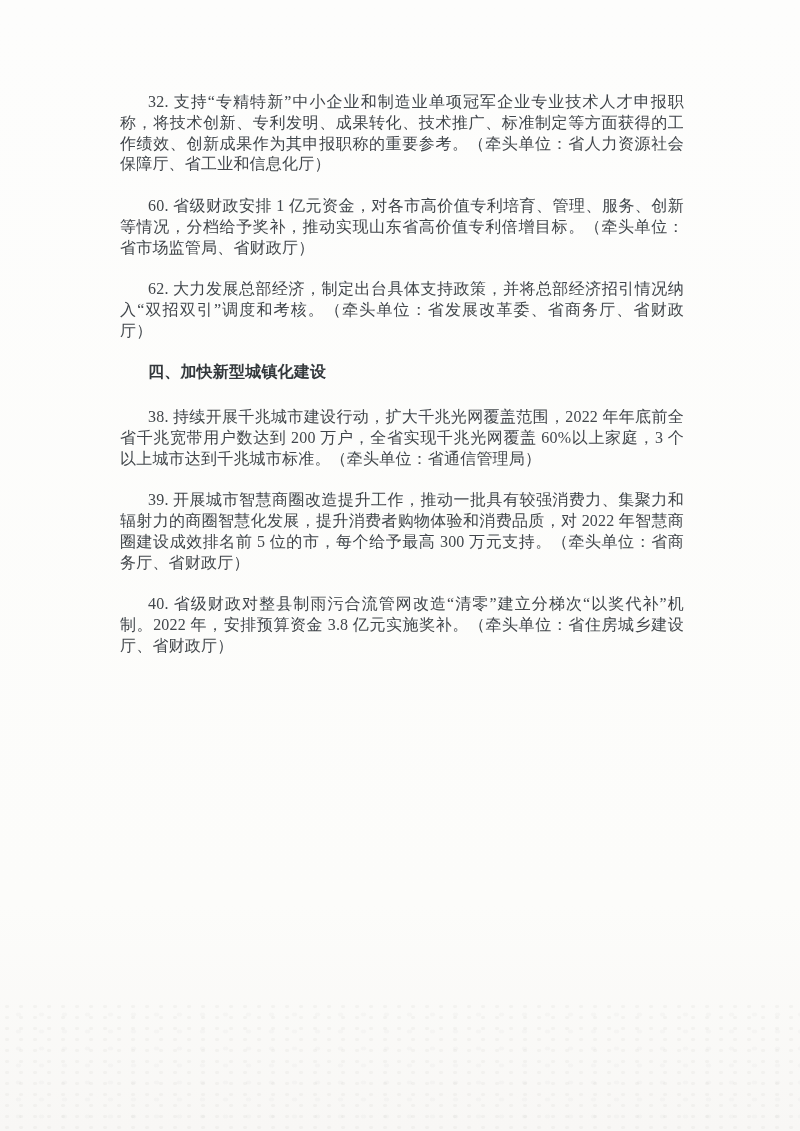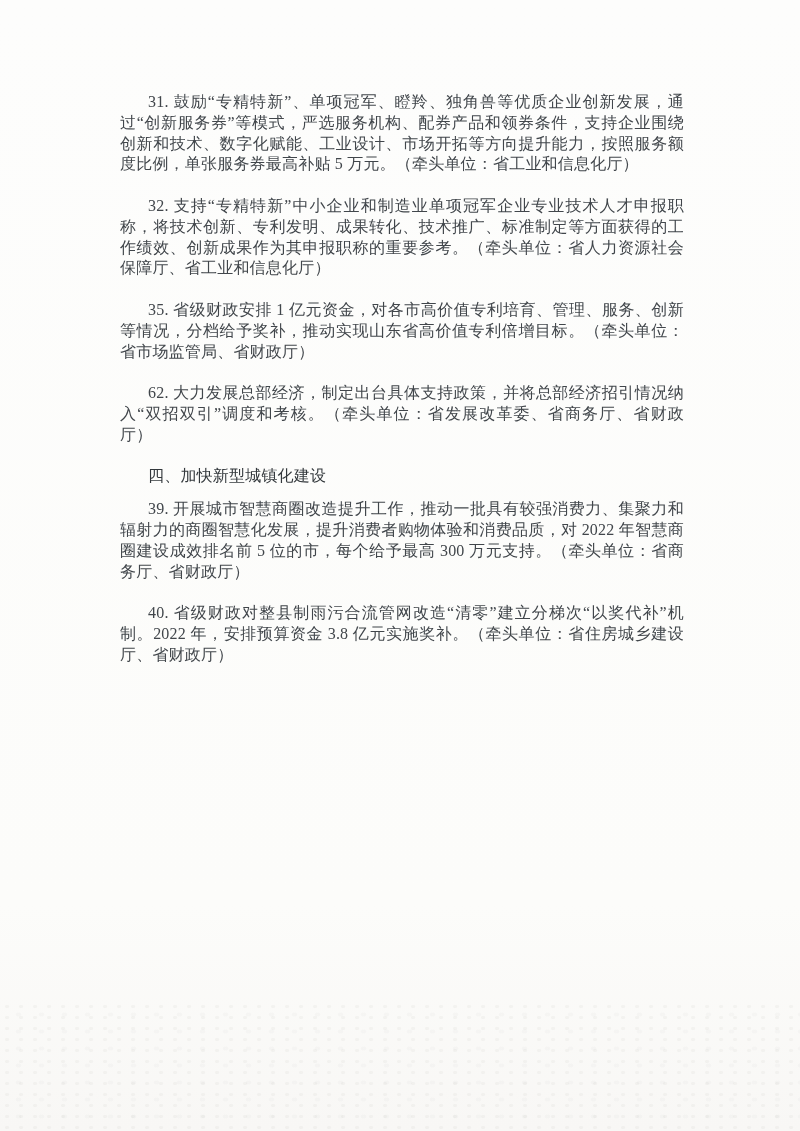--- a/index.html
+++ b/index.html
@@ -43,32 +43,32 @@
     font-size: 16px;
     line-height: 20.8px;
     letter-spacing: 0.2px;
     text-align: justify;
   }
   .content p {
     margin: 0 0 20.8px 0;
     text-indent: 28px;
   }
   .content p.heading {
-    font-weight: normal;
+    font-weight: bold;
     color: #33383c;
-    margin-bottom: 12px;
+    margin-bottom: 24px;
     text-align: left;
   }
 </style>
 </head>
 <body>
 
 <div class="paper">
   <div class="content" id="doc-content" style="color: rgb(65, 70, 75);">
-      <p class="para">31. 鼓励“专精特新”、单项冠军、瞪羚、独角兽等优质企业创新发展，通过“创新服务券”等模式，严选服务机构、配券产品和领券条件，支持企业围绕创新和技术、数字化赋能、工业设计、市场开拓等方向提升能力，按照服务额度比例，单张服务券最高补贴 5 万元。（牵头单位：省工业和信息化厅）</p>
       <p class="para">32. 支持“专精特新”中小企业和制造业单项冠军企业专业技术人才申报职称，将技术创新、专利发明、成果转化、技术推广、标准制定等方面获得的工作绩效、创新成果作为其申报职称的重要参考。（牵头单位：省人力资源社会保障厅、省工业和信息化厅）</p>
-      <p class="para">35. 省级财政安排 1 亿元资金，对各市高价值专利培育、管理、服务、创新等情况，分档给予奖补，推动实现山东省高价值专利倍增目标。（牵头单位：省市场监管局、省财政厅）</p>
+      <p class="para">60. 省级财政安排 1 亿元资金，对各市高价值专利培育、管理、服务、创新等情况，分档给予奖补，推动实现山东省高价值专利倍增目标。（牵头单位：省市场监管局、省财政厅）</p>
       <p class="para">62. 大力发展总部经济，制定出台具体支持政策，并将总部经济招引情况纳入“双招双引”调度和考核。（牵头单位：省发展改革委、省商务厅、省财政厅）</p>
       <p class="heading" style="color: rgb(51, 56, 60);">四、加快新型城镇化建设</p>
+      <p class="para">38. 持续开展千兆城市建设行动，扩大千兆光网覆盖范围，2022 年年底前全省千兆宽带用户数达到 200 万户，全省实现千兆光网覆盖 60%以上家庭，3 个以上城市达到千兆城市标准。（牵头单位：省通信管理局）</p>
       <p class="para">39. 开展城市智慧商圈改造提升工作，推动一批具有较强消费力、集聚力和辐射力的商圈智慧化发展，提升消费者购物体验和消费品质，对 2022 年智慧商圈建设成效排名前 5 位的市，每个给予最高 300 万元支持。（牵头单位：省商务厅、省财政厅）</p>
       <p class="para">40. 省级财政对整县制雨污合流管网改造“清零”建立分梯次“以奖代补”机制。2022 年，安排预算资金 3.8 亿元实施奖补。（牵头单位：省住房城乡建设厅、省财政厅）</p>
     </div>
 </div>
 
 </body></html>

